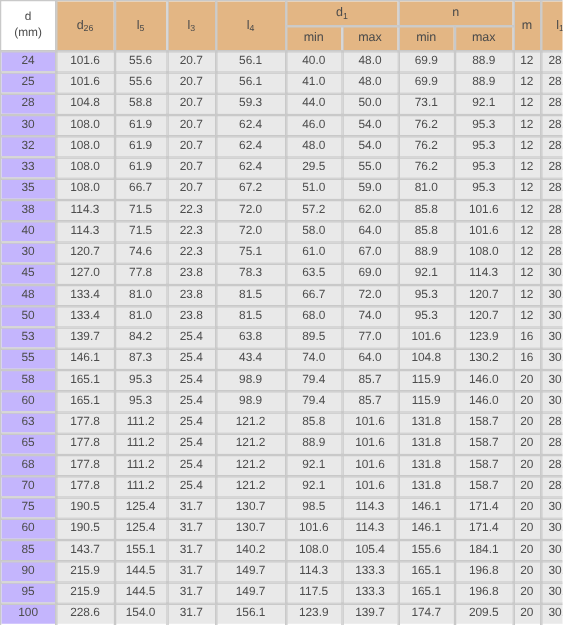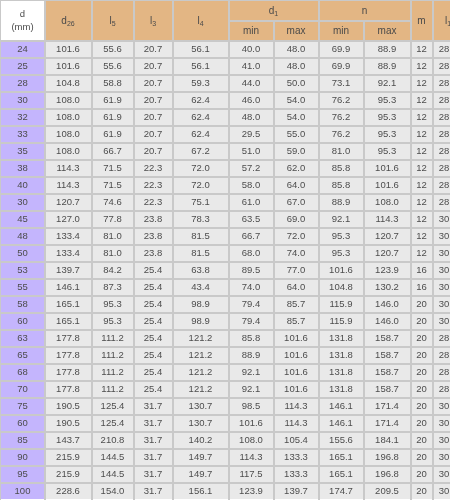--- a/index.html
+++ b/index.html
@@ -412,21 +412,21 @@
         <td>101.6</td>
         <td>114.3</td>
         <td>146.1</td>
         <td>171.4</td>
         <td>20</td>
         <td>30.2</td>
       </tr>
       <tr>
         <td class="c-d">85</td>
         <td>143.7</td>
-        <td>210.8</td>
+        <td>155.1</td>
         <td>31.7</td>
         <td>140.2</td>
         <td>108.0</td>
         <td>105.4</td>
         <td>155.6</td>
         <td>184.1</td>
         <td>20</td>
         <td>30.2</td>
       </tr>
       <tr>

